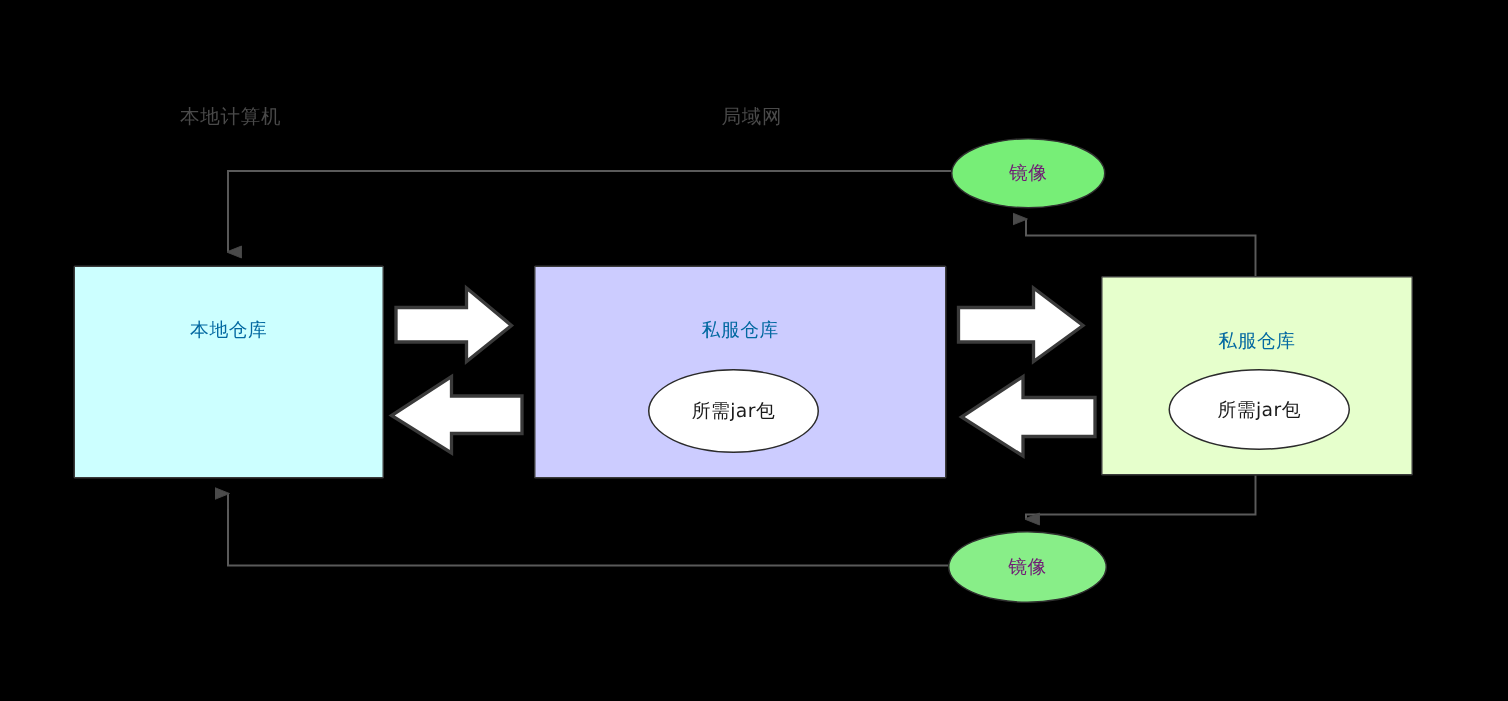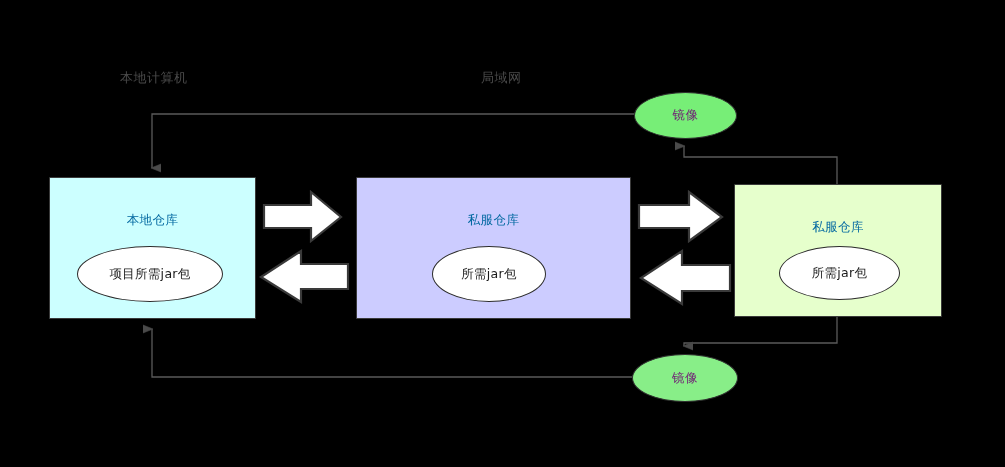--- a/index.html
+++ b/index.html
@@ -119,21 +119,20 @@
       <path d="M 730,265 L 682,265 L 682,251 L 641,278 L 682,304 L 682,291 L 730,291 Z" fill="#FFFFFF" stroke="#3a3a3a" stroke-width="2.2" stroke-linejoin="miter"></path>
     </g>
   </svg>
 
   <div class="zone-label" style="left:120px; top:69px;">本地计算机</div>
   <div class="zone-label" style="left:481px; top:69px;text-align:right;">局域网</div>
 
   <div class="repo-box" style="left:49px; top:177px; width:207px; height:142px; background:#CCFFFF;">
     <div class="repo-title">本地仓库</div>
   </div>
-  <div class="inner-ellipse" style="left:77px; top:246px; width:144px; height:54px;">项目所需jar包</div>
 
   <div class="repo-box" style="left:356px; top:177px; width:275px; height:142px; background:#CCCCFF;">
     <div class="repo-title">私服仓库</div>
   </div>
   <div class="inner-ellipse" style="left:432px; top:246px; width:112px; height:54px;">所需jar包</div>
 
   <div class="repo-box" style="left:734px; top:184px; width:208px; height:133px; background:#E6FFCC;">
     <div class="repo-title">私服仓库</div>
   </div>
   <div class="inner-ellipse" style="left:779px; top:246px; width:119px; height:52px;">所需jar包</div>

